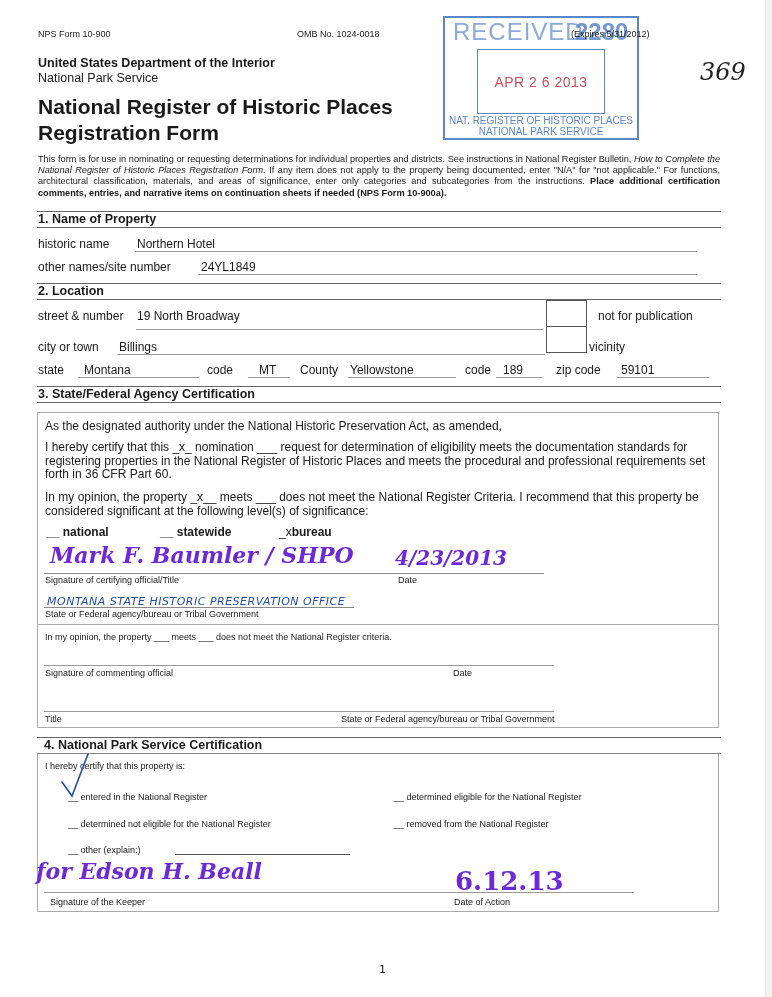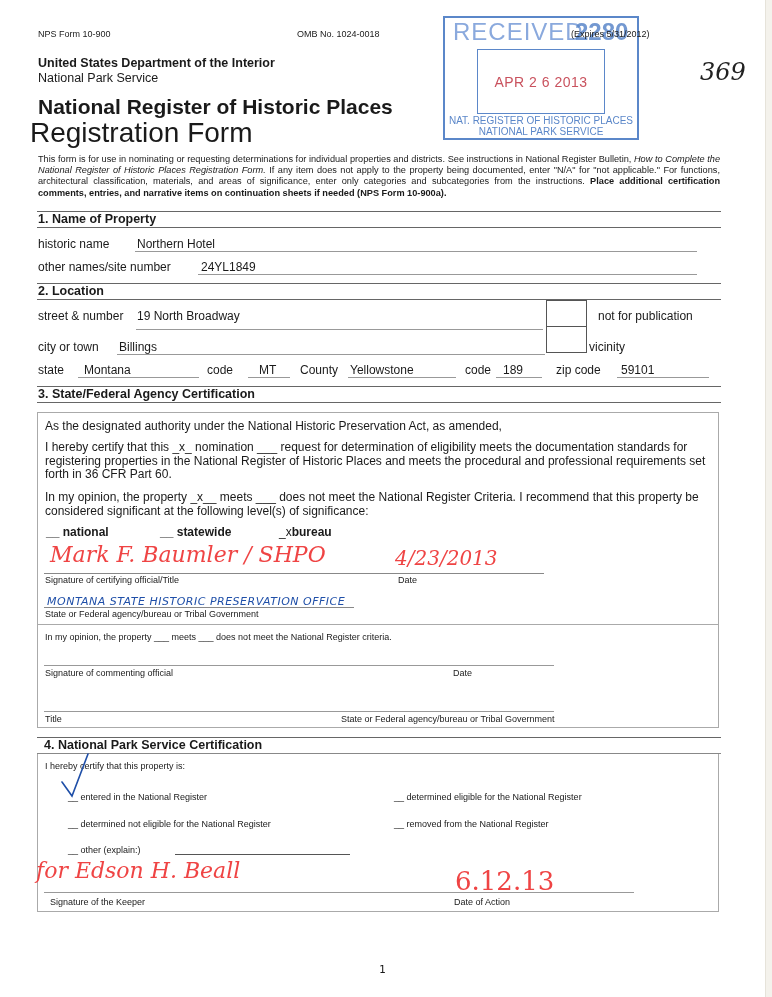--- a/index.html
+++ b/index.html
@@ -9,21 +9,21 @@
   }
   .abs { position: absolute; }
   .edge { position: absolute; right: 0; top: 0; width: 6px; height: 997px; background: #f4f2ec; border-left: 1px solid #e6e3da; }
 
   .hdr-form { left: 38px; top: 29px; font-size: 9px; }
   .hdr-omb { left: 297px; top: 29px; font-size: 9px; }
   .hdr-exp { left: 571px; top: 29px; font-size: 9px; z-index: 3; }
   .dept { left: 38px; top: 56px; font-size: 12.5px; font-weight: bold; }
   .nps { left: 38px; top: 71px; font-size: 12.5px; }
   .title1 { left: 38px; top: 94px; font-size: 21px; font-weight: bold; line-height: 26px; }
-  .title2 { left: 30px; top: 120px; font-size: 28px; font-weight: normal; line-height: 26px; }
+  .title2 { left: 38px; top: 120px; font-size: 21px; font-weight: bold; line-height: 26px; }
 
   .stamp { left: 443px; top: 16px; width: 196px; height: 124px; border: 2px solid #5b87c9; color: #5b87c9; box-sizing: border-box; z-index: 2; }
   .stamp .rcv { position: absolute; left: 8px; top: 0px; font-size: 24px; letter-spacing: 1px; font-family: "Liberation Sans", sans-serif; color: #8aa9dd; }
   .stamp .num { position: absolute; left: 130px; top: 0px; font-size: 24px; font-weight: bold; color: #5b87c9; opacity: .85; }
   .stamp .inner { position: absolute; left: 32px; top: 31px; width: 128px; height: 65px; border: 1.5px solid #5b87c9; box-sizing: border-box; }
   .stamp .date { position: absolute; left: 0; right: 0; top: 24px; text-align: center; font-size: 14px; color: #c9525e; letter-spacing: .5px; }
   .stamp .l1 { position: absolute; left: 0; right: 0; top: 97px; text-align: center; font-size: 10px; }
   .stamp .l2 { position: absolute; left: 0; right: 0; top: 108px; text-align: center; font-size: 10px; }
   .handnum { left: 700px; top: 58px; font-size: 24px; font-family: "DejaVu Serif", serif; font-style: italic; color: #222; }
 
@@ -39,21 +39,21 @@
   .uline { position: absolute; height: 0; border-top: 1px solid #999; }
 
   .cbox { position: absolute; left: 546px; width: 41px; height: 27px; border: 1px solid #555; box-sizing: border-box; }
 
   .certbox { left: 37px; top: 412px; width: 682px; height: 316px; border: 1px solid #aaa; box-sizing: border-box; }
   .certbox2 { left: 37px; top: 754px; width: 682px; height: 158px; border: 1px solid #aaa; border-top: none; box-sizing: border-box; }
   .t12 { font-size: 12px; line-height: 13.5px; }
   .t9 { font-size: 9px; }
   .bold12 { font-size: 12px; font-weight: bold; }
 
-  .hand { position: absolute; font-family: "DejaVu Serif", serif; font-style: italic; color: #ef4444; }
+  .hand { position: absolute; font-family: "DejaVu Serif", serif; font-style: italic; color: #6d28d9; font-weight: bold; }
   .handcaps { position: absolute; font-family: "DejaVu Sans", sans-serif; font-style: italic; color: #1f4fa8; letter-spacing: .5px; }
   .pagenum { left: 379px; top: 963px; font-size: 11px; font-family: "DejaVu Sans Mono", monospace; }
 </style>
 </head>
 <body>
 
 <div class="edge"></div>
 
 <div class="abs hdr-form">NPS Form 10-900</div>
 <div class="abs hdr-omb">OMB No. 1024-0018</div>

